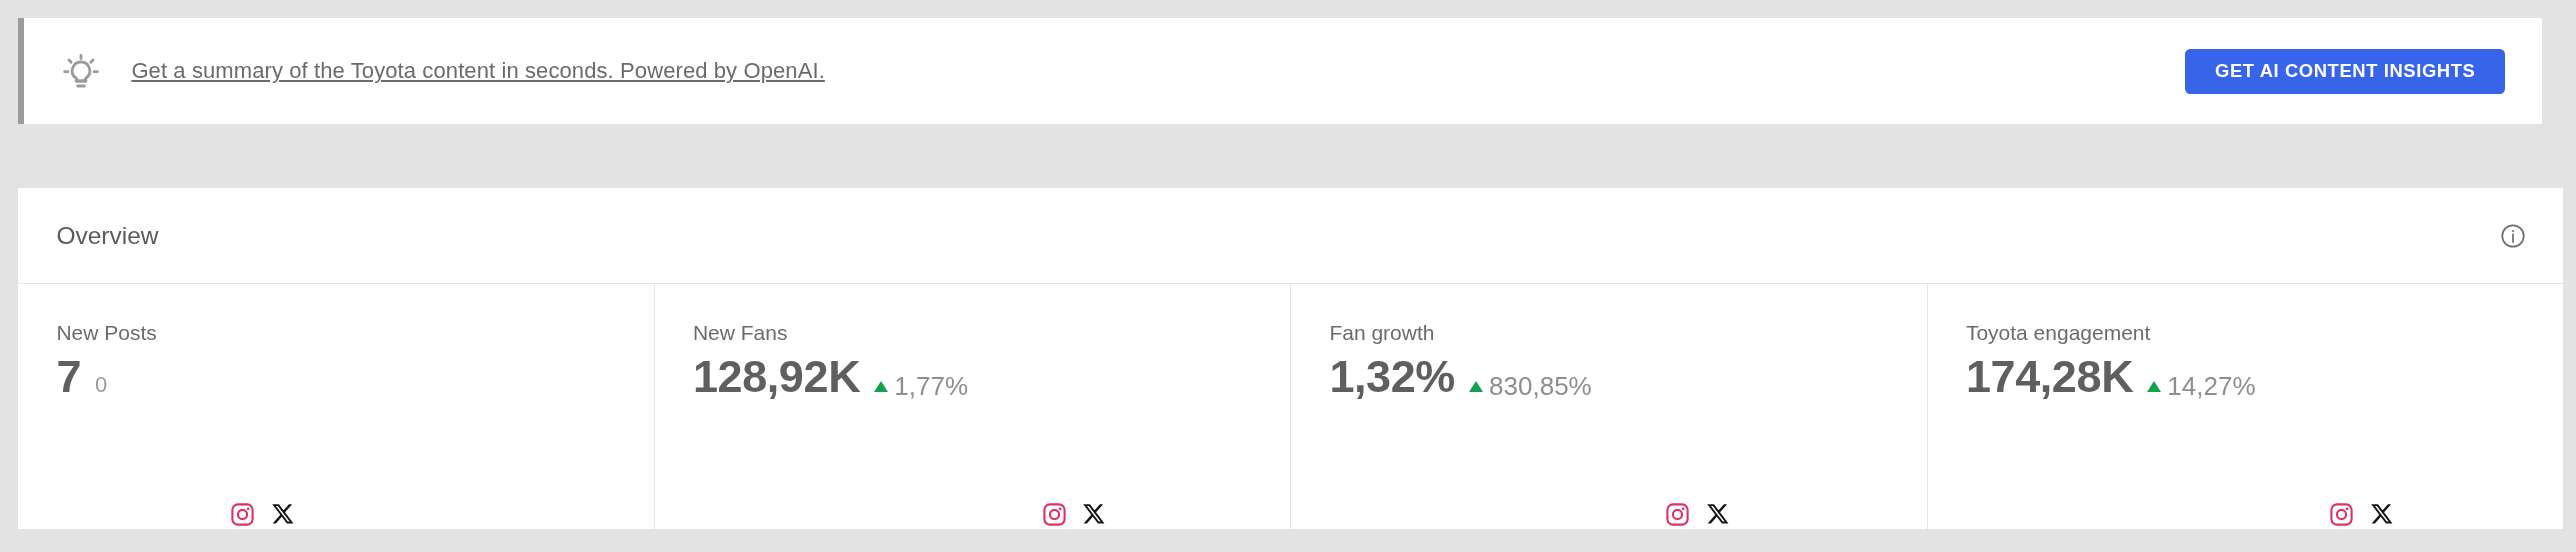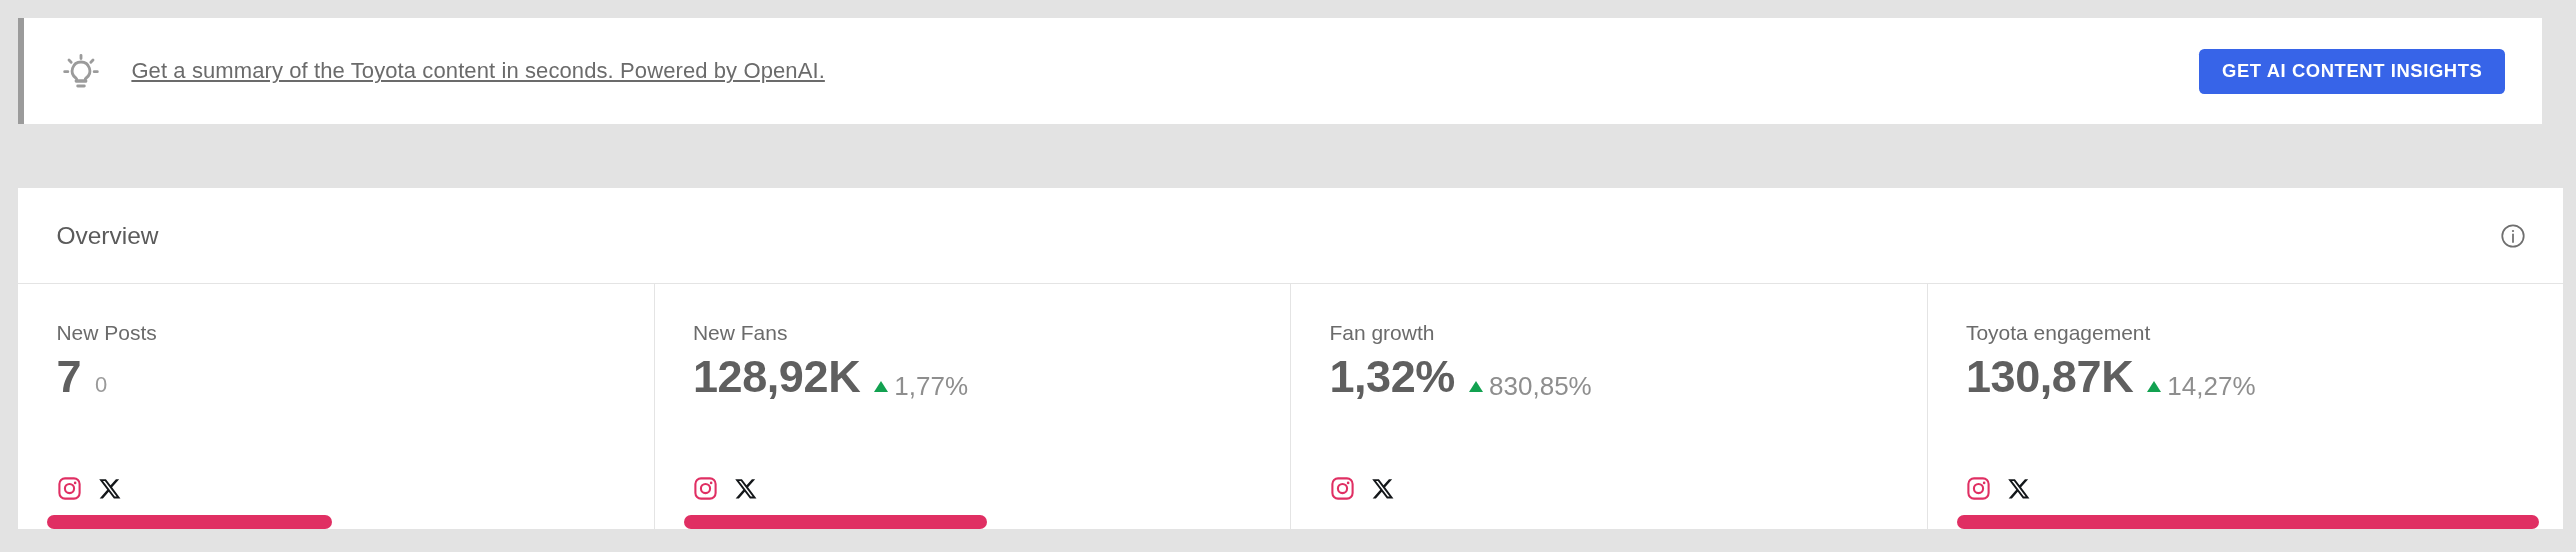--- a/index.html
+++ b/index.html
@@ -56,21 +56,21 @@
 
   .ai-banner-spacer { flex: 1 1 auto; }
 
   .ai-cta {
     margin-right: 37px;
     background: #3764e8;
     color: #ffffff;
     border: none;
     border-radius: 5.2px;
     height: 45px;
-    padding: 0 23px;
+    padding: 0 30px;
     font-family: "Liberation Sans", sans-serif;
     font-size: 18.4px;
     font-weight: bold;
     letter-spacing: 0.6px;
     cursor: pointer;
     white-space: nowrap;
   }
 
   
   .overview-card {
@@ -114,24 +114,24 @@
   .tiles {
     display: flex;
     height: 245px;
   }
 
   .tile {
     position: relative;
     flex: 1 1 0;
     padding: 37px 0 0 0;
     display: flex;
-    flex-direction: column;
-  }
-
-  .tile + .tile { border-left: 1.7px solid #e4e4e4; justify-content: center; }
+    flex-direction: row;
+  }
+
+  .tile + .tile { border-left: 1.7px solid #e4e4e4; }
 
   .tile-inner { padding-left: 38px; padding-right: 35px; }
 
   .tile-label {
     font-size: 21px;
     color: #6b6b6b;
     line-height: 1.1;
     white-space: nowrap;
   }
 
@@ -327,21 +327,21 @@
         </div>
         <div class="tile-bar-track">
           
         </div>
       </div>
 
       <div class="tile">
         <div class="tile-inner">
           <div class="tile-label">Toyota engagement</div>
           <div class="tile-values">
-            <span class="tile-value">130,87K</span>
+            <span class="tile-value">174,28K</span>
             <span class="tile-delta">
               <i class="delta-arrow"></i>
               <span>14,27%</span>
             </span>
           </div>
         </div>
         <div class="tile-channels">
           <span class="channel-icon">
             <svg width="25" height="25" viewBox="0 0 24 24" fill="none" stroke="#e02f63" stroke-width="2">
               <rect x="2.3" y="2.3" width="19.4" height="19.4" rx="5.4"></rect>

